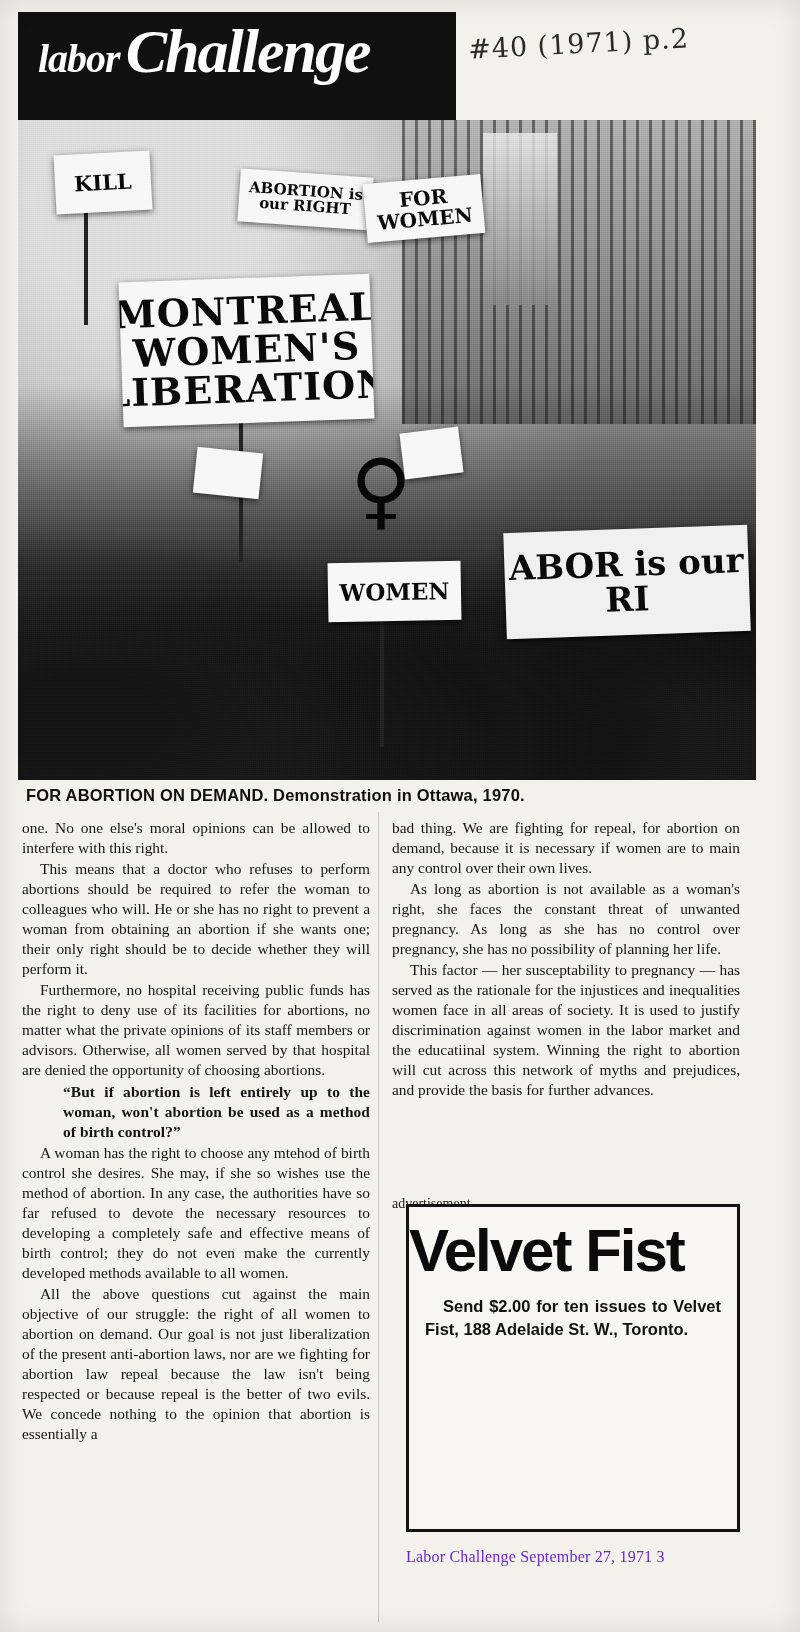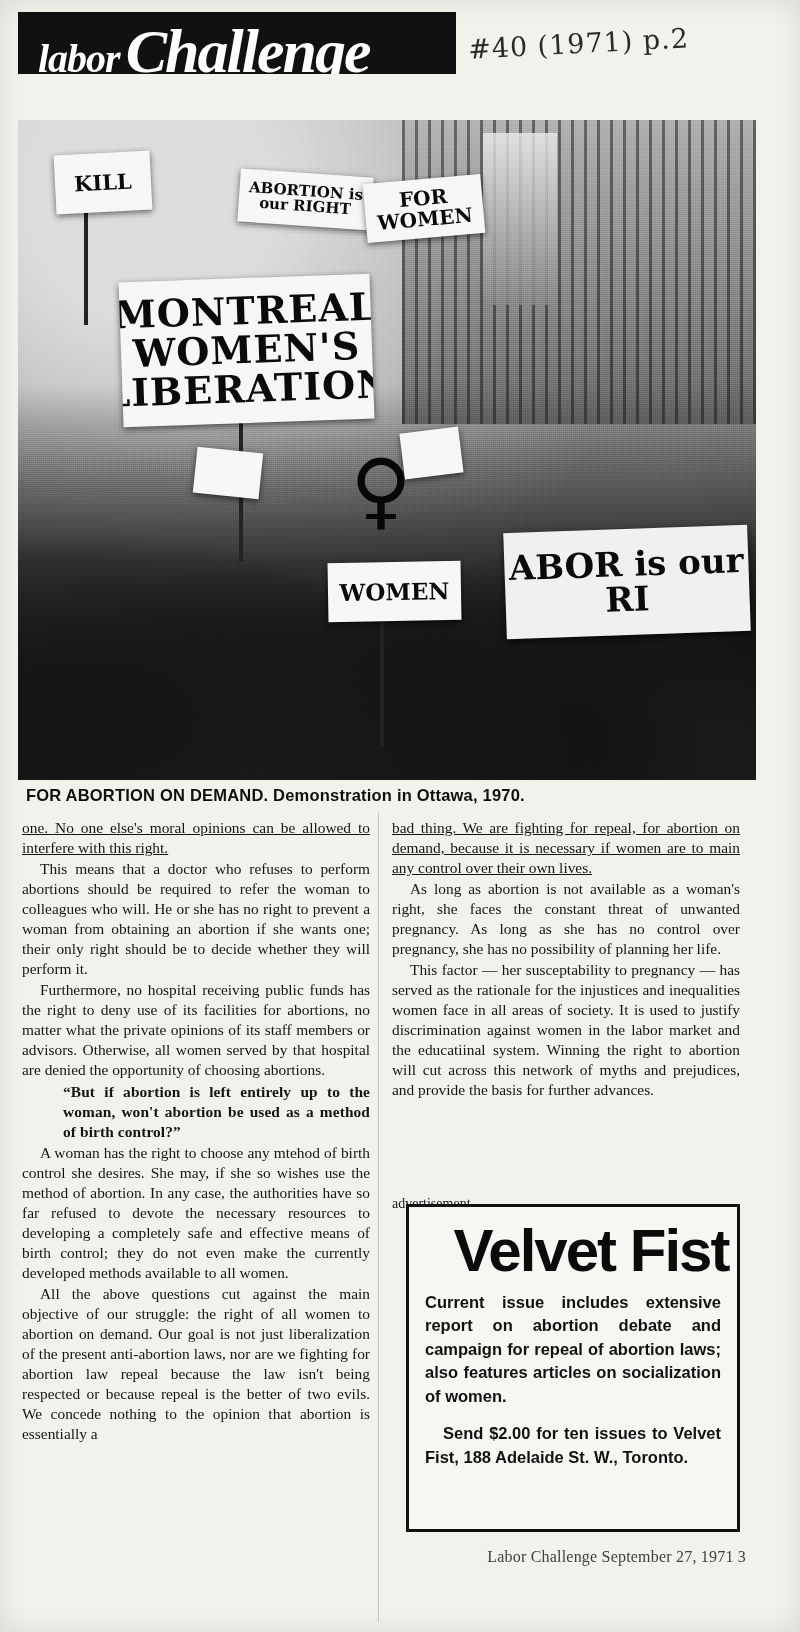--- a/index.html
+++ b/index.html
@@ -21,21 +21,21 @@
     inset: 0;
     background: #f3f1ec;
   }
 
   
   .masthead {
     position: absolute;
     left: 18px;
     top: 12px;
     width: 438px;
-    height: 62px;
+    height: 108px;
     background: #111111;
     overflow: hidden;
   }
   .masthead-inner {
     position: absolute;
     left: 20px;
     top: 4px;
     color: #fdfdfd;
     white-space: nowrap;
   }
@@ -196,21 +196,21 @@
     color: #141414;
     text-align: justify;
     text-justify: inter-word;
   }
   .col-left  { left: 22px; }
   .col-right { left: 392px; }
   .col p {
     margin: 0 0 1px 0;
     text-indent: 18px;
   }
-  .col p.noindent { text-indent: 0; text-decoration: underline; }
+  .col p.noindent { text-indent: 0; }
   .col p.subhead {
     font-weight: bold;
     text-indent: 0;
     margin-top: 2px;
     letter-spacing: .1px;
     margin-left: 41px;
   }
   .col-divider {
     position: absolute;
     left: 378px;
@@ -234,28 +234,26 @@
     left: 406px;
     top: 1204px;
     width: 334px;
     height: 328px;
     border: 3px solid #111;
     background: #f7f6f2;
     box-sizing: border-box;
   }
   .ad-title {
     margin: 14px 0 6px 0;
-    text-align: center;
     font-family: "Liberation Sans", sans-serif;
     font-weight: bold;
     font-size: 60px;
     letter-spacing: -2px;
     color: #0b0b0b;
     line-height: 1;
-    padding-left: 36px;
   }
   .ad-body {
     margin: 10px 16px 0 16px;
     font-family: "Liberation Sans", sans-serif;
     font-weight: bold;
     font-size: 16.5px;
     line-height: 1.42;
     text-align: justify;
     color: #111;
   }
@@ -264,23 +262,22 @@
     text-indent: 18px;
   }
 
   .footer {
     position: absolute;
     left: 406px;
     top: 1548px;
     width: 340px;
     font-family: "Liberation Serif", serif;
     font-size: 16px;
-    color: #404040;
+    color: #6d28d9;
     letter-spacing: .2px;
-    text-align: right;
   }
 
   .edge-shadow {
     position: absolute;
     inset: 0;
     pointer-events: none;
     box-shadow: inset 0 0 28px rgba(0,0,0,.10);
   }
 </style>
 </head>
@@ -333,20 +330,19 @@
     </div>
   <div class="col col-right" id="col-right">
       <p class="noindent">bad thing. We are fighting for repeal, for abortion on demand, because it is necessary if women are to main any control over their own lives.</p>
       <p>As long as abortion is not available as a woman's right, she faces the constant threat of unwanted pregnancy. As long as she has no control over pregnancy, she has no possibility of planning her life.</p>
       <p>This factor — her susceptability to pregnancy — has served as the rationale for the injustices and inequalities women face in all areas of society. It is used to justify discrimination against women in the labor market and the educatiinal system. Winning the right to abortion will cut across this network of myths and prejudices, and provide the basis for further advances.</p>
     </div>
 
   <div class="adv-label">advertisement</div>
   <div class="ad-box">
     <div class="ad-title">Velvet Fist</div>
-    <div class="ad-body">Current issue includes extensive report on abortion debate and campaign for repeal of abortion laws; also features articles on socialization of women.</div>
     <div class="ad-body second">Send $2.00 for ten issues to Velvet Fist, 188 Adelaide St. W., Toronto.</div>
   </div>
 
   <div class="footer">Labor Challenge September 27, 1971 3</div>
 
   <div class="edge-shadow"></div>
 </div>
 
 </body></html>

